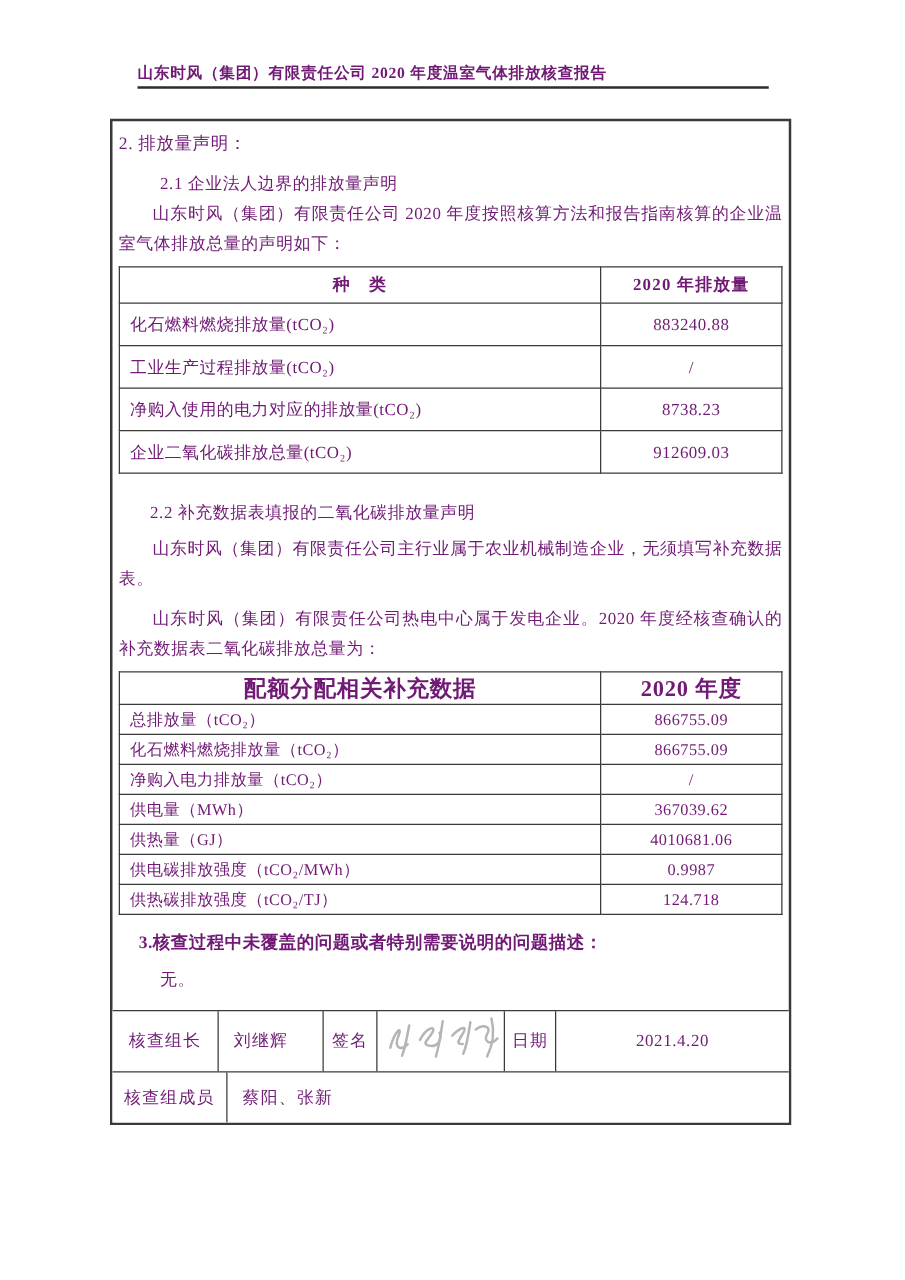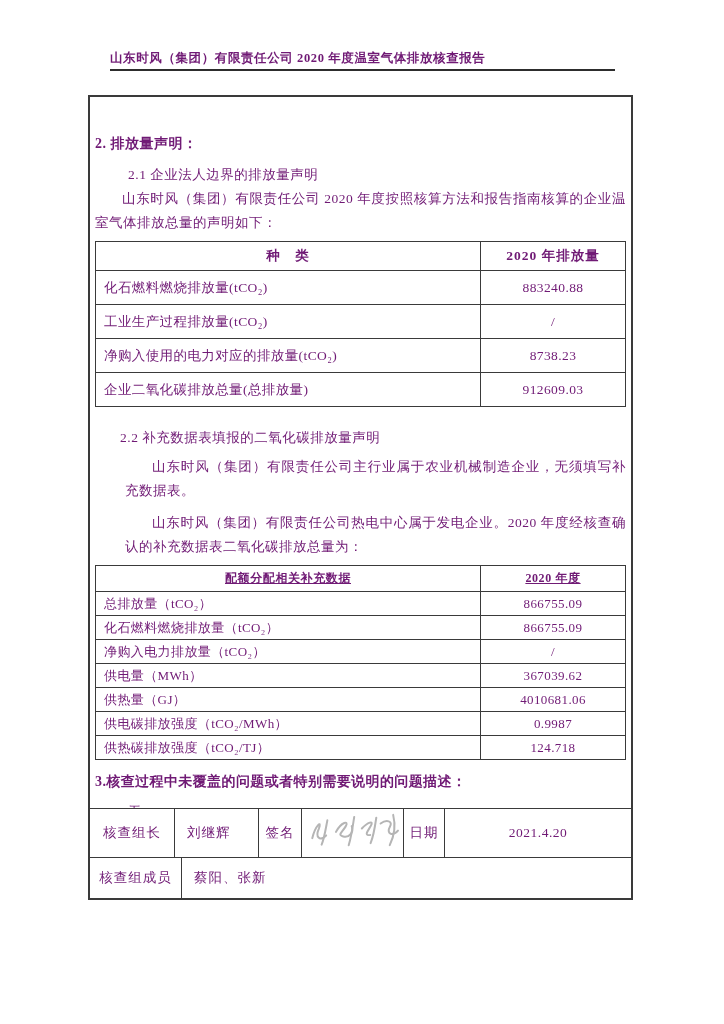--- a/index.html
+++ b/index.html
@@ -14,44 +14,44 @@
     font-size:12.5px; font-weight:bold; letter-spacing:0.6px; white-space:nowrap;
   }
   .header-rule {
     position:absolute; top:69px; left:110px; width:505px; height:2px; background:#2d2d2d;
   }
   .outer-box {
     position:absolute; top:95px; left:88px; width:545px; height:805px;
     border:2px solid #3a3a3a;
   }
   .box-inner { padding:10px 5px 0 5px; position:relative; height:100%; }
-  .h-main { font-size:14px; font-weight:bold; line-height:18px; letter-spacing:0.5px;margin-top:28px; }
+  .h-main { font-size:14px; font-weight:normal; line-height:18px; letter-spacing:0.5px; }
   .sub-head { margin:13px 0 0 33px; font-size:13.5px; letter-spacing:0.5px; }
   .para {
     margin:3px 0 0 0; font-size:13.5px; line-height:24px;
     text-indent:2em; text-align:justify; letter-spacing:0.5px;
   }
   table.t {
     width:100%; border-collapse:collapse; border:1.5px solid #3a3a3a;
     table-layout:fixed;
   }
   .t th, .t td { border:1px solid #3a3a3a; vertical-align:middle; }
   .t th { font-weight:bold; text-align:center; }
   .t .lab { padding-left:8px; text-align:left; }
   .t .val { text-align:center; }
   .t col.c-val { width:145px; }
   .t1 { margin-top:6px; }
   .t1 th { height:29px; font-size:13.5px; letter-spacing:1px; }
   .t1 td { height:34px; font-size:13.5px; letter-spacing:0.4px; }
   .t2 { margin-top:6px; }
-  .t2 th { height:26px; font-size:12px; letter-spacing:0.6px;text-decoration:underline; }
+  .t2 th { height:26px; font-size:18px; letter-spacing:0.6px; }
   .t2 td { height:24px; font-size:13px; letter-spacing:0.4px; }
   .mt22 { margin-top:22px;margin-left:25px; }
-  .mt8 { margin-top:8px;margin-left:30px; }
-  .h-sec3 { margin-top:13px; font-size:14px; font-weight:bold; letter-spacing:0.4px; }
+  .mt8 { margin-top:8px; }
+  .h-sec3 { margin-top:13px; font-size:14px; font-weight:bold; letter-spacing:0.4px;margin-left:16px; }
   .none-text { margin:12px 0 0 33px; font-size:13.5px; letter-spacing:0.5px; }
   .sig { position:absolute; left:0; right:0; bottom:0; border-top:1.5px solid #3a3a3a; background:#fff; }
   .sig-r1 {
     display:grid; grid-template-columns:85px 84px 43px 102px 41px 1fr;
     height:49px; border-bottom:1.5px solid #3a3a3a;
   }
   .sig-r2 { display:grid; grid-template-columns:92px 1fr; height:40px; }
   .sig-cell {
     display:flex; align-items:center; justify-content:center;
     font-size:13.5px; letter-spacing:1px; border-right:1.5px solid #3a3a3a;
@@ -96,21 +96,21 @@
           </tr>
           <tr>
             <td class="lab">工业生产过程排放量(tCO₂)</td>
             <td class="val">/</td>
           </tr>
           <tr>
             <td class="lab">净购入使用的电力对应的排放量(tCO₂)</td>
             <td class="val">8738.23</td>
           </tr>
           <tr>
-            <td class="lab">企业二氧化碳排放总量(总排放量)</td>
+            <td class="lab">企业二氧化碳排放总量(tCO₂)</td>
             <td class="val">912609.03</td>
           </tr>
         </tbody>
       </table>
 
       <div class="sub-head mt22">2.2 补充数据表填报的二氧化碳排放量声明</div>
       <div class="para mt8">山东时风（集团）有限责任公司主行业属于农业机械制造企业，无须填写补充数据表。</div>
       <div class="para mt8">山东时风（集团）有限责任公司热电中心属于发电企业。2020 年度经核查确认的补充数据表二氧化碳排放总量为：</div>
 
       <table class="t t2">

